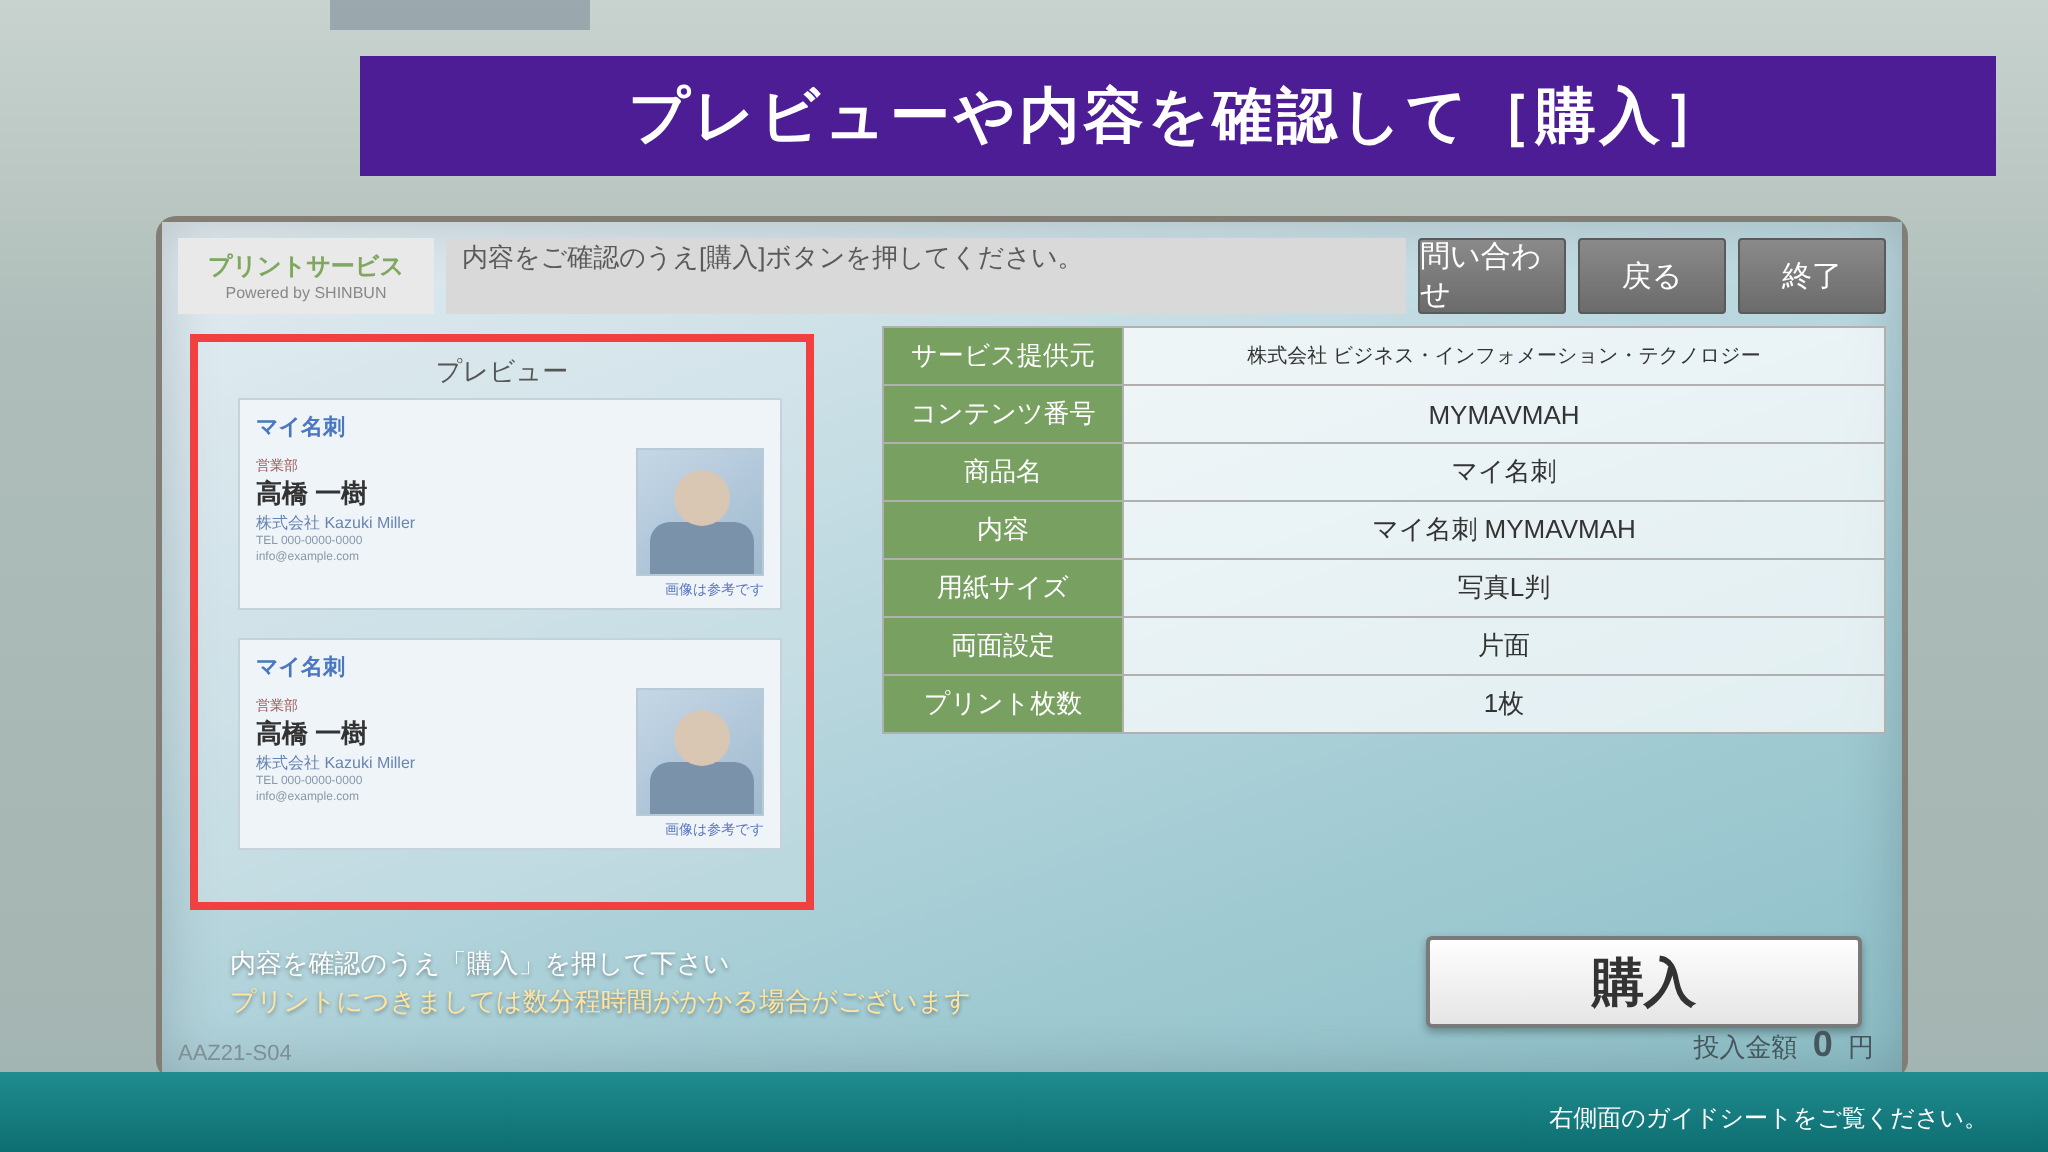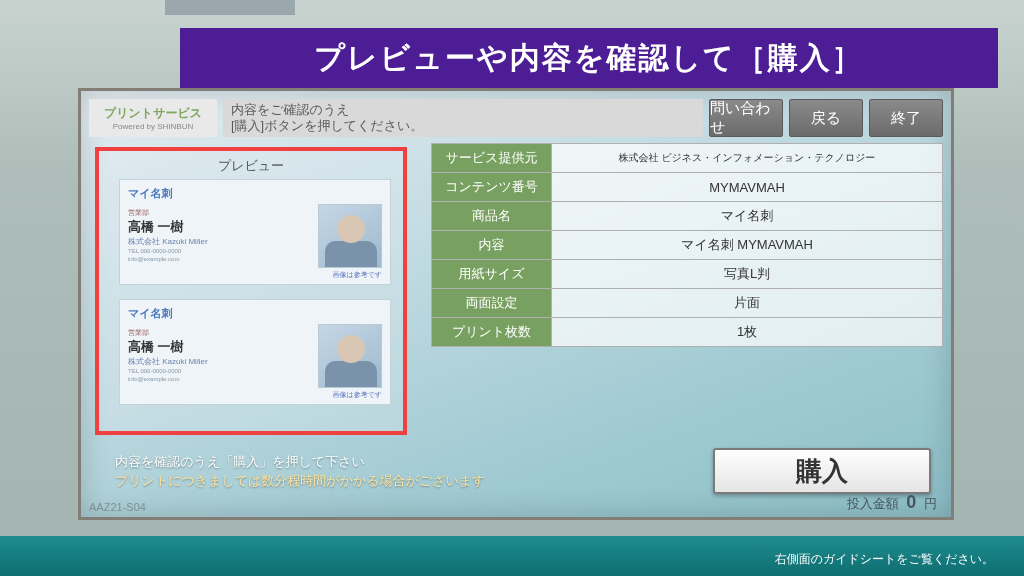--- a/index.html
+++ b/index.html
@@ -14,22 +14,22 @@
 
   
   .anno-banner {
     position: absolute; top: 28px; left: 180px; right: 26px; height: 60px;
     background: #4c1d95; color: #fff; display: flex; align-items: center; justify-content: center;
     font-size: 30px; letter-spacing: 2px; font-weight: 600;
   }
 
   
   .bezel {
-    position: absolute; left: 78px; top: 88px; width: 876px; height: 432px;
-    background: #827d75; border-radius: 0;
+    position: absolute; left: 78px; top: 108px; width: 876px; height: 432px;
+    background: #827d75; border-radius: 10px;
     padding: 3px;
   }
   .screen {
     width: 100%; height: 100%;
     background: linear-gradient(160deg, #e2ecf1 0%, #c4dce3 35%, #a2cbd3 70%, #8dbfc8 100%);
     position: relative;
     box-shadow: inset 0 0 30px rgba(0,0,0,.18);
   }
 
   
@@ -38,31 +38,31 @@
     display: flex; align-items: stretch; gap: 6px;
   }
   .logo {
     width: 128px; background: #e9e9e9; display: flex; flex-direction: column;
     align-items: center; justify-content: center; font-size: 9px; color: #8aa27e;
   }
   .logo .t1 { color: #7fa760; font-weight: 700; font-size: 12px; }
   .logo .t2 { color: #888; font-size: 8px; }
   .instr {
     flex: 1; background: #d9d9d9; color: #5a5a5a; font-size: 13px;
-    display: flex; flex-direction: column; justify-content: center; padding: 2px 8px;
+    display: flex; justify-content: flex-start; padding: 2px 8px;
     line-height: 1.2;
   }
   .hbtn {
     width: 74px; background: linear-gradient(#8a8a8a,#6b6b6b);
     color: #fff; font-size: 15px; display: flex; align-items: center; justify-content: center;
     border: 1px solid #5a5a5a; border-radius: 2px;
   }
 
   
-  .main { position: absolute; left: 8px; top: 52px; right: 8px; bottom: 74px; display: flex; gap: 10px; }
+  .main { position: absolute; left: 8px; top: 52px; right: 8px; bottom: 74px; display: flex; gap: 20px; }
 
   .preview-pane {
     width: 332px; position: relative;
   }
   .preview-box {
     position: absolute; left: 6px; top: 4px; width: 312px; height: 288px;
     border: 4px solid #f04040;
     background: rgba(230,240,244,.25);
   }
   .preview-title { text-align: center; font-size: 13px; color: #555; margin-top: 6px; }

